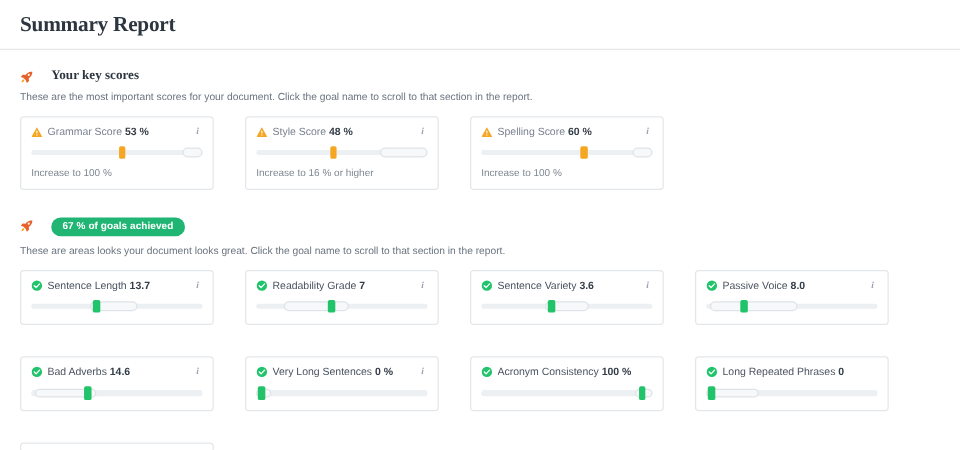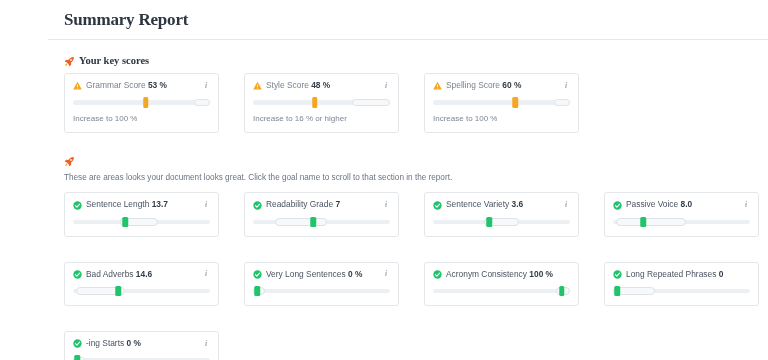--- a/index.html
+++ b/index.html
@@ -16,21 +16,20 @@
     color: #3d4852;
     font-size: 9px;
     -webkit-font-smoothing: antialiased;
   }
 
   .page {
     width: 768px;
     height: 360px;
     position: relative;
     background: #ffffff;
-    padding-left: 48px;
   }
 
   
   .app-header {
     height: 40px;
     padding: 0 16px;
     display: flex;
     align-items: center;
     border-bottom: 1px solid #e6e8ea;
     background: #ffffff;
@@ -48,21 +47,21 @@
     padding: 0 16px;
   }
 
   .section { }
   .section-key { padding-top: 15px; }
   .section-great { padding-top: 22px; }
 
   .section-head {
     display: flex;
     align-items: flex-start;
-    gap: 4px;
+    gap: 14px;
     margin-bottom: 7px;
   }
   .rocket-icon {
     width: 11px;
     height: 11px;
     display: inline-block;
     flex: 0 0 auto;
     position: relative;
     top: 1px;
   }
@@ -213,20 +212,21 @@
       <div class="section-head">
         <span class="rocket-icon">
           <svg viewBox="0 0 16 16" width="11" height="11">
             <path d="M13.8 1.6c-2.4.1-4.6 1.1-6.2 2.8L6.3 5.8l-2.4-.3c-.4 0-.7.1-1 .4L1.3 7.6c-.3.3-.2.7.2.8l2.3.7 3.1 3.1.7 2.3c.1.4.6.5.8.2l1.7-1.6c.3-.3.4-.6.4-1l-.3-2.4 1.4-1.3c1.7-1.6 2.7-3.8 2.8-6.2 0-.3-.2-.6-.6-.6z" fill="#e8612b"></path>
             <circle cx="10.2" cy="5.7" r="1.25" fill="#ffffff"></circle>
             <path d="M4.6 11.3c-.7-.7-2 .2-2.4 1.3-.3.8-.5 1.8-.5 1.8s1-.2 1.8-.5c1.1-.4 2-1.7 1.1-2.6z" fill="#f5a623"></path>
           </svg>
         </span>
         <span class="section-title">Your key scores</span>
       </div>
+      <div class="section-desc">These are the most important scores for your document. Click the goal name to scroll to that section in the report.</div>
 
       <div class="grid grid-key" id="key-grid">
           <div class="card card-key">
             <div class="card-top">
               <span class="status-icon"><svg viewBox="0 0 16 16" width="9" height="9">
                   <path d="M8 1.4 15.2 14.2a.7.7 0 0 1-.6 1.05H1.4A.7.7 0 0 1 .8 14.2z" fill="#f5a623"></path>
                   <rect x="7.2" y="6" width="1.6" height="4.4" rx="0.7" fill="#ffffff"></rect>
                   <circle cx="8" cy="12.3" r="0.95" fill="#ffffff"></circle>
                 </svg></span>
               <span class="goal-label">Grammar Score <span class="goal-value">53 %</span></span>
@@ -278,20 +278,21 @@
 
     <div class="section section-great">
       <div class="section-head">
         <span class="rocket-icon">
           <svg viewBox="0 0 16 16" width="11" height="11">
             <path d="M13.8 1.6c-2.4.1-4.6 1.1-6.2 2.8L6.3 5.8l-2.4-.3c-.4 0-.7.1-1 .4L1.3 7.6c-.3.3-.2.7.2.8l2.3.7 3.1 3.1.7 2.3c.1.4.6.5.8.2l1.7-1.6c.3-.3.4-.6.4-1l-.3-2.4 1.4-1.3c1.7-1.6 2.7-3.8 2.8-6.2 0-.3-.2-.6-.6-.6z" fill="#e8612b"></path>
             <circle cx="10.2" cy="5.7" r="1.25" fill="#ffffff"></circle>
             <path d="M4.6 11.3c-.7-.7-2 .2-2.4 1.3-.3.8-.5 1.8-.5 1.8s1-.2 1.8-.5c1.1-.4 2-1.7 1.1-2.6z" fill="#f5a623"></path>
           </svg>
         </span>
+        <span class="achieved-badge">67 % of goals achieved</span>
       </div>
       <div class="section-desc">These are areas looks your document looks great. Click the goal name to scroll to that section in the report.</div>
 
       <div class="grid grid-great" id="great-grid">
           <div class="card card-great">
             <div class="card-top">
               <span class="status-icon"><svg viewBox="0 0 16 16" width="9" height="9">
                   <circle cx="8" cy="8" r="7.4" fill="#21c36b"></circle>
                   <path d="M4.3 8.2 6.9 10.8 11.8 5.5" stroke="#ffffff" stroke-width="1.9" fill="none" stroke-linecap="round" stroke-linejoin="round"></path>
                 </svg></span>

